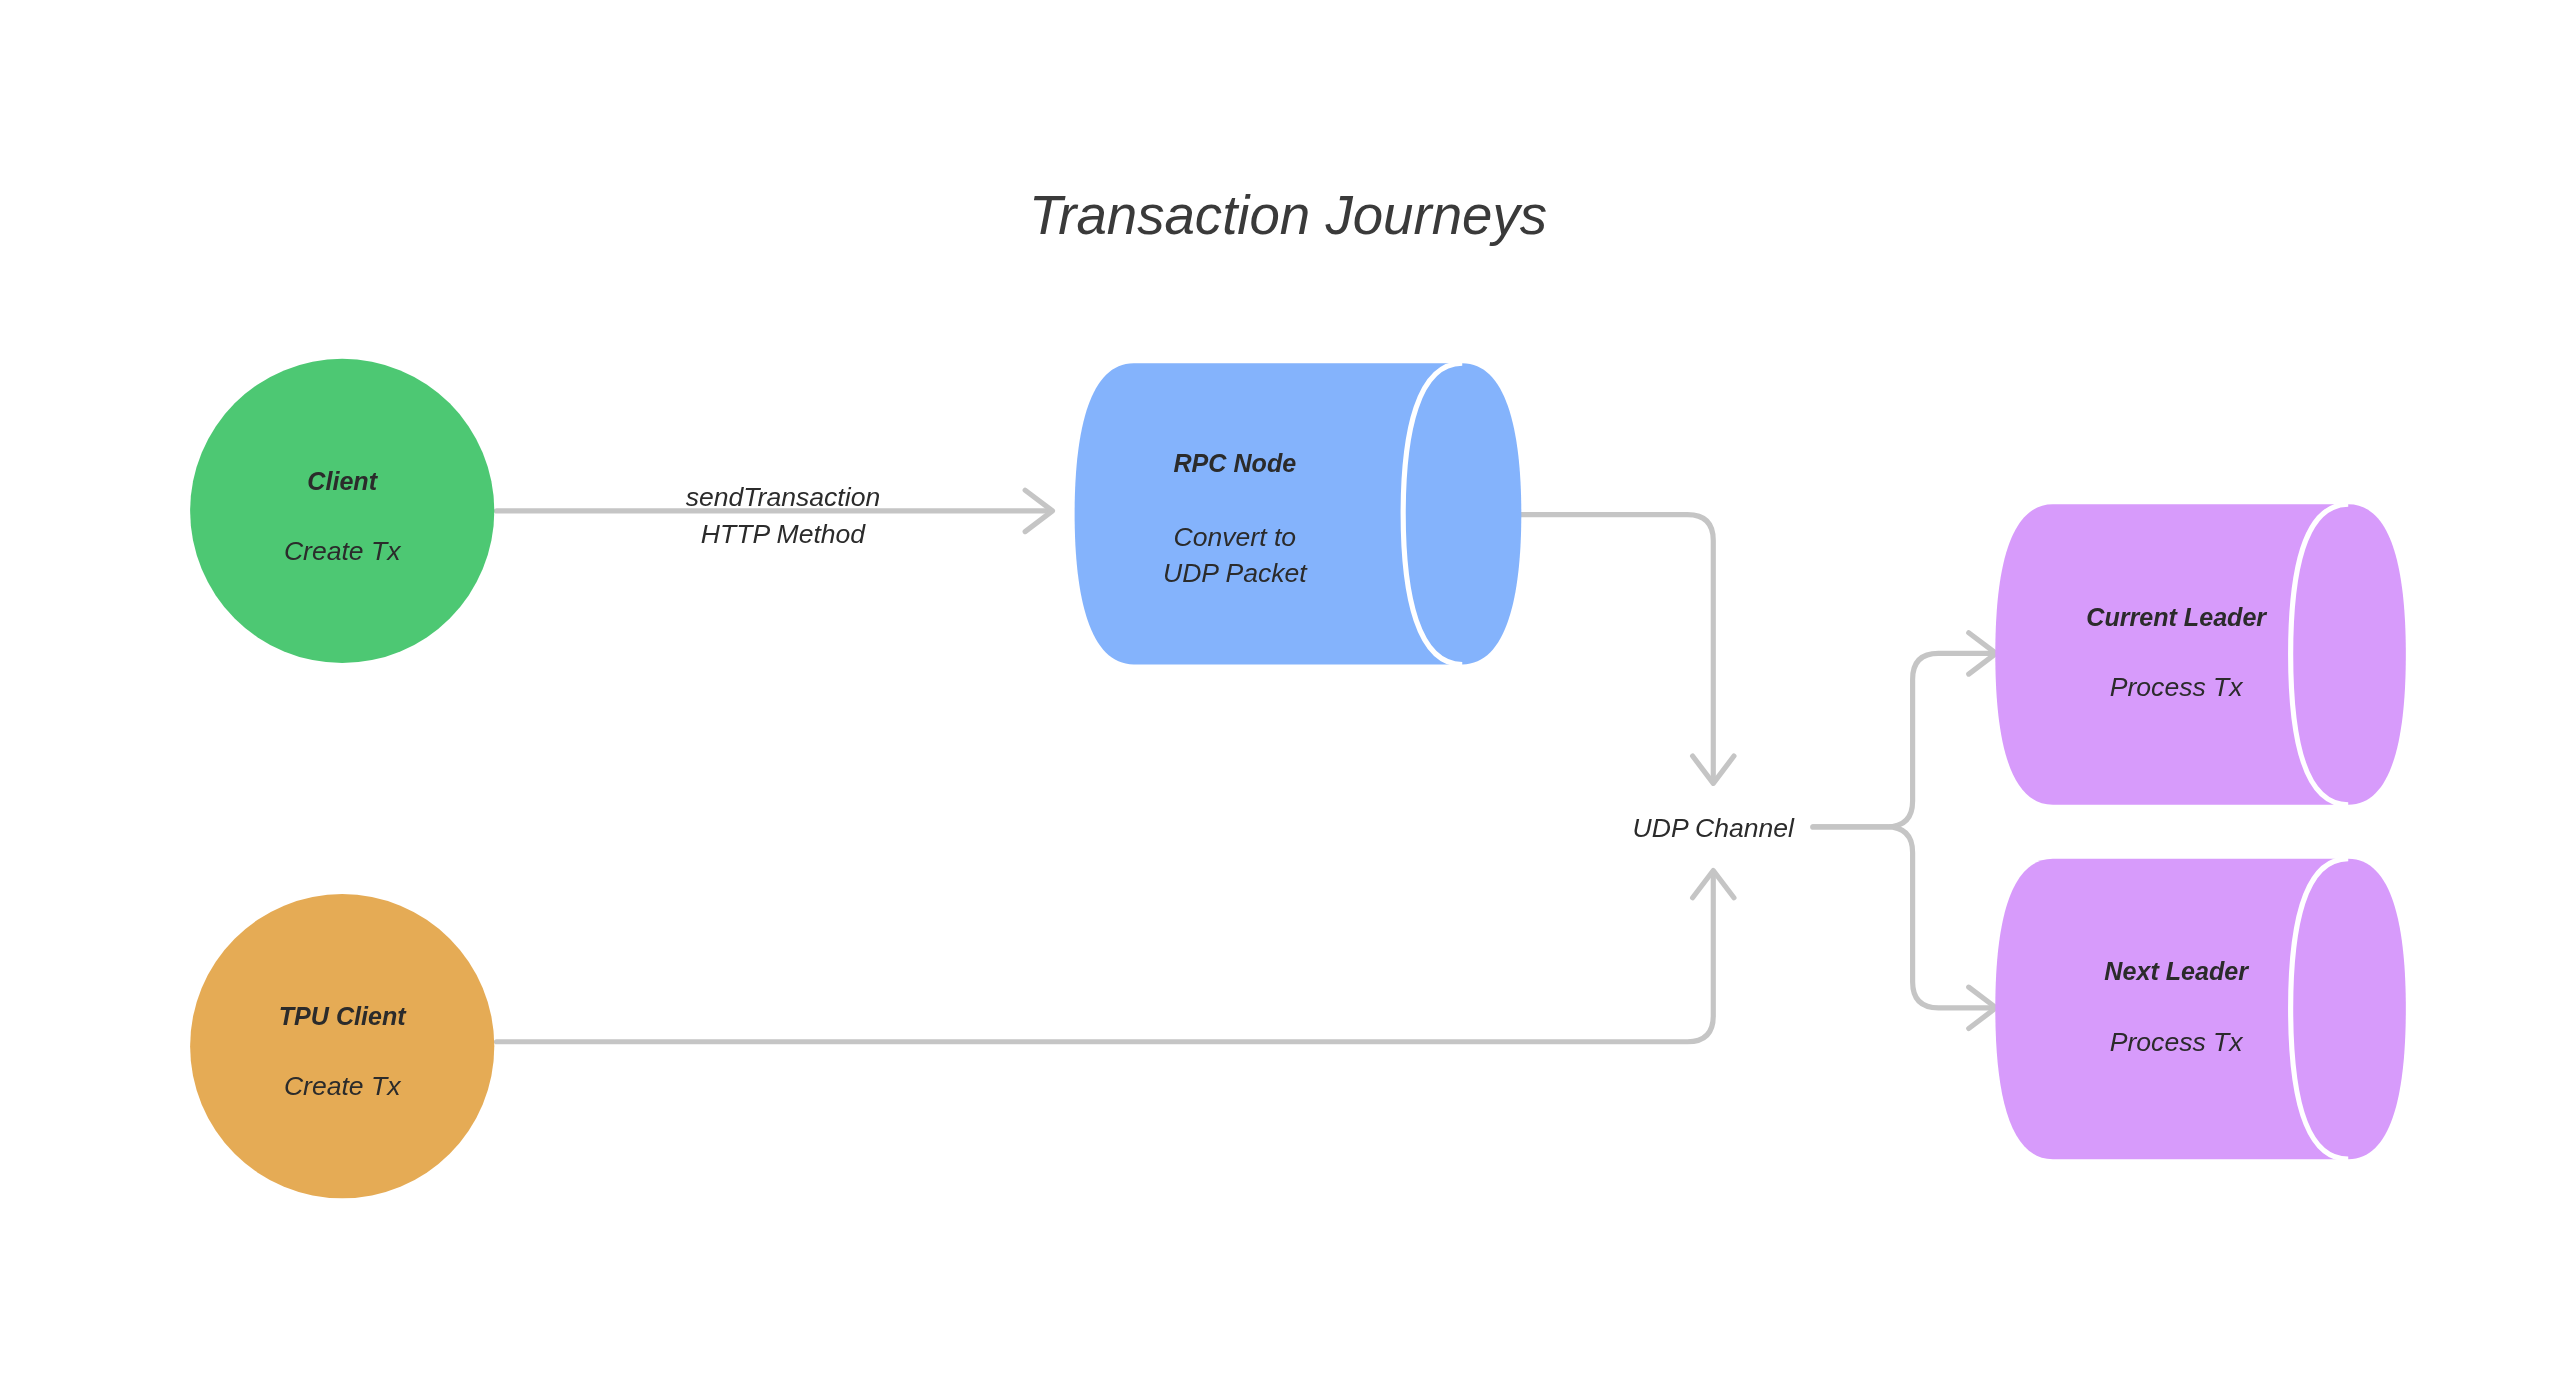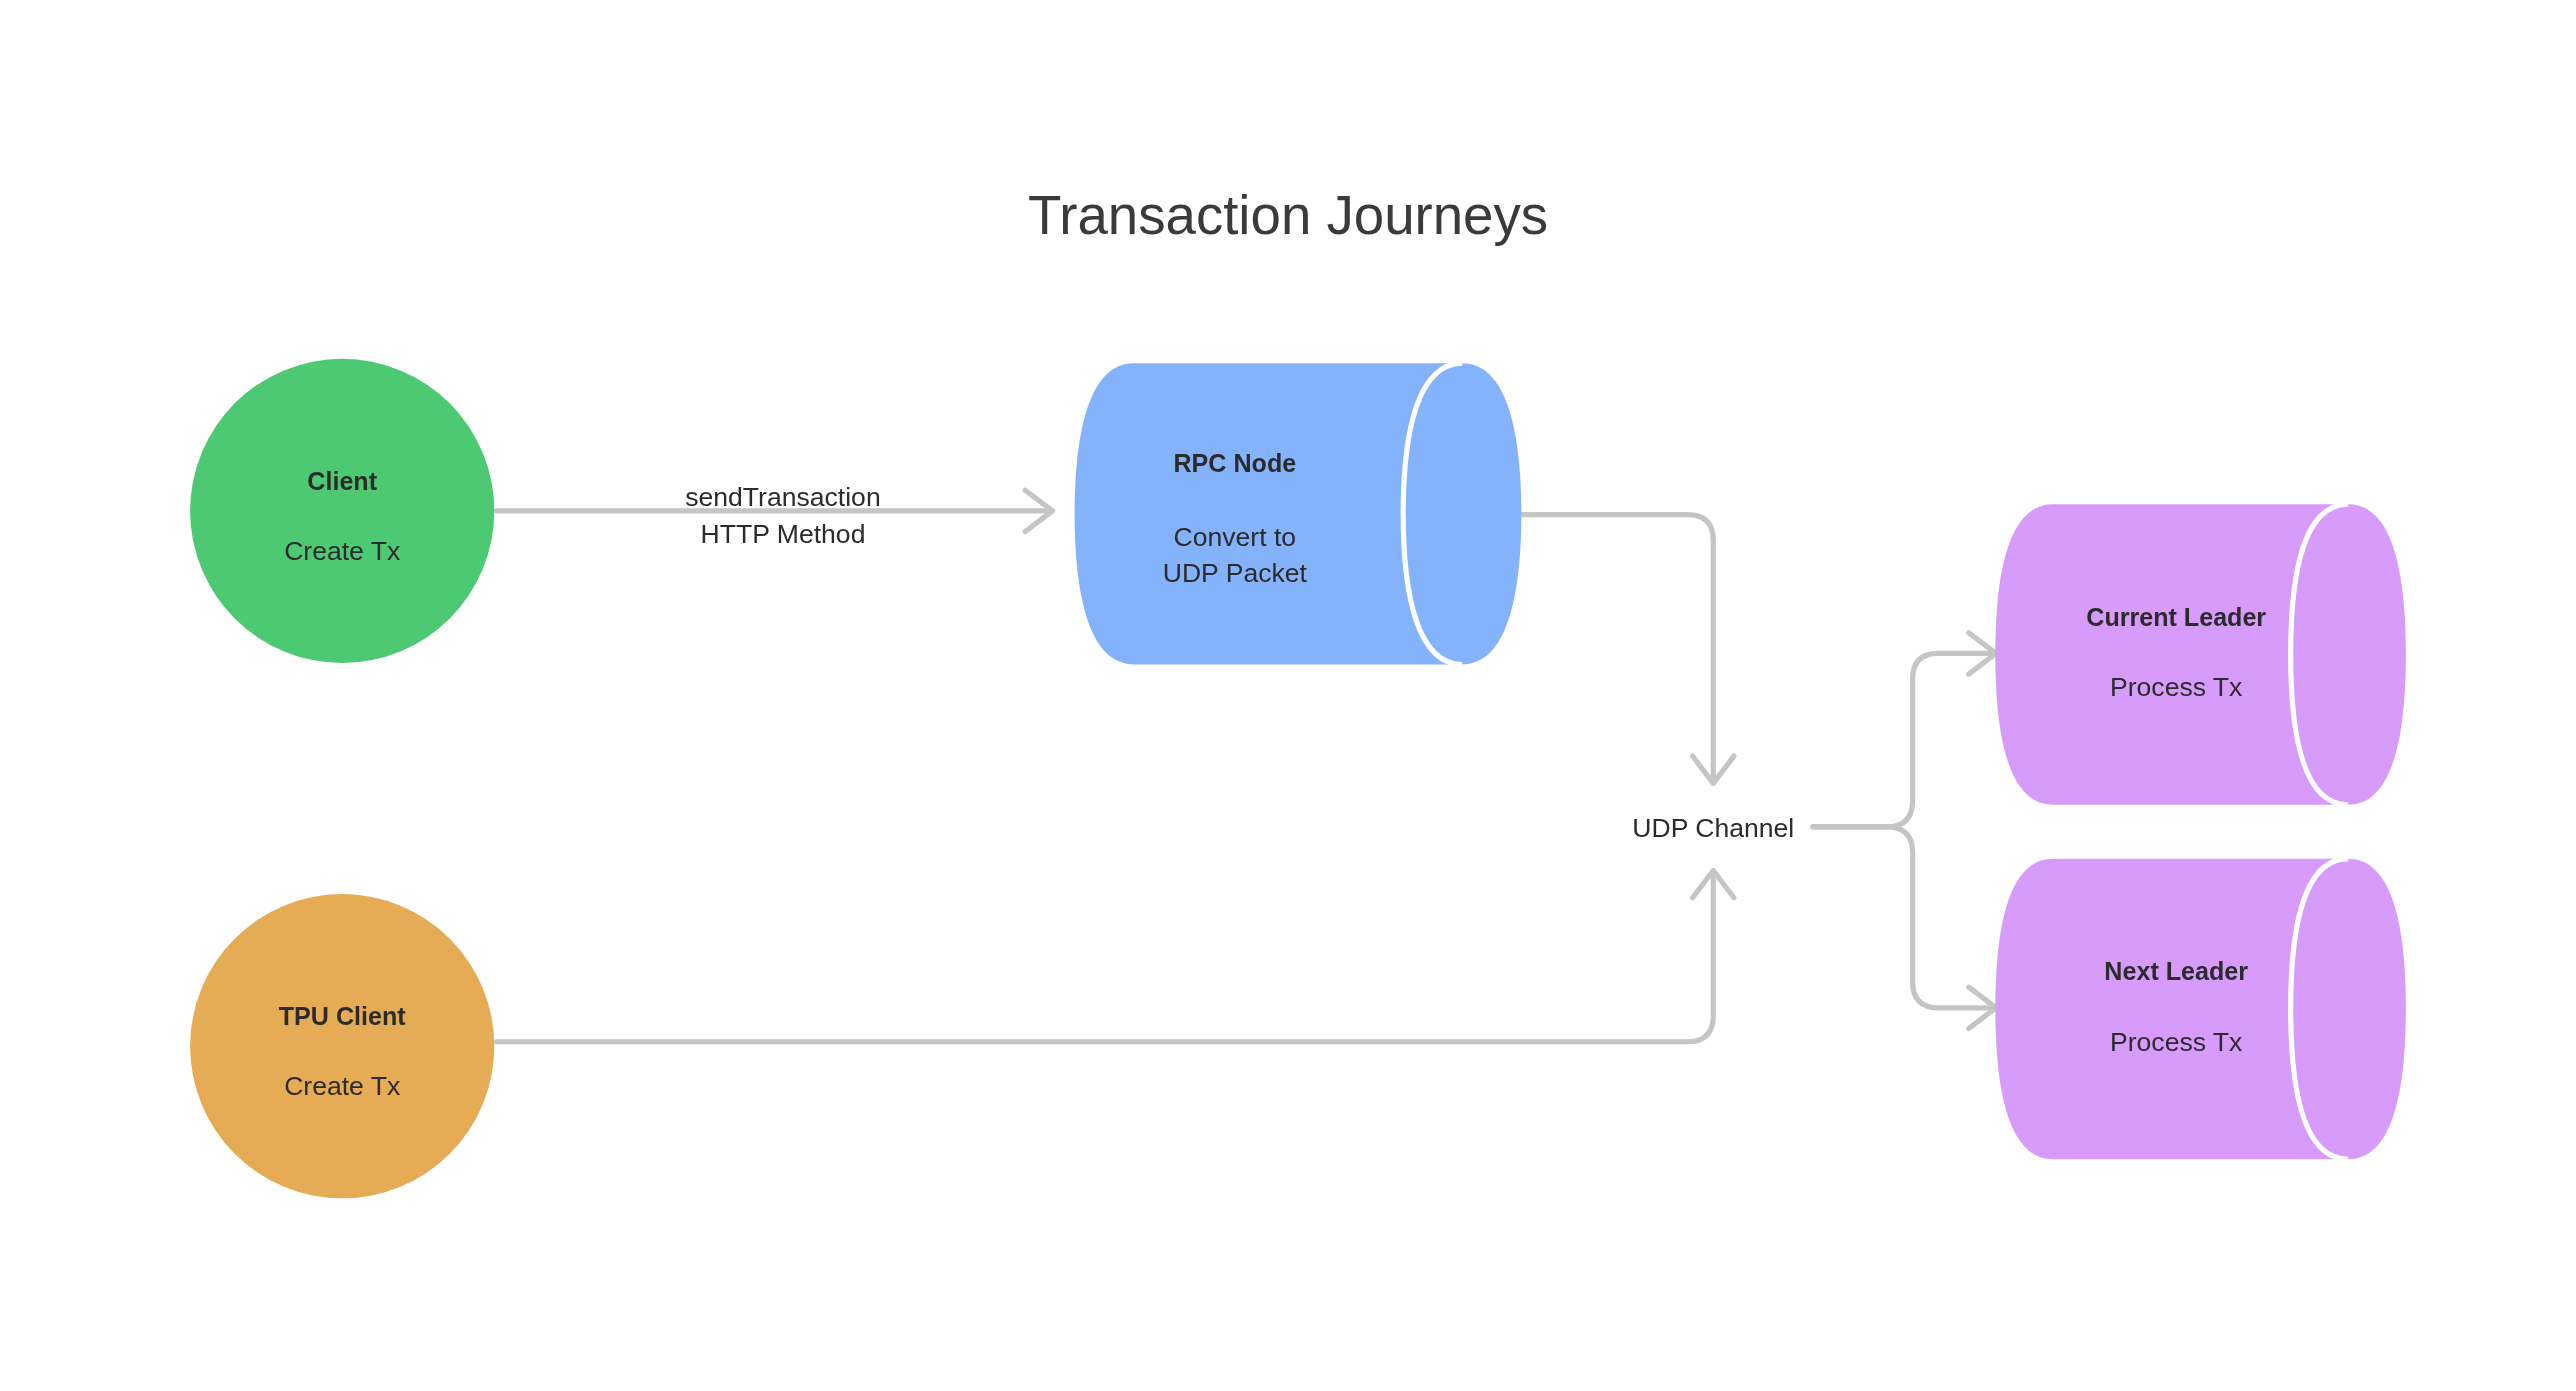--- a/index.html
+++ b/index.html
@@ -11,20 +11,21 @@
     width: 2576px;
     height: 1391px;
     overflow: hidden;
     font-family: "Liberation Sans", sans-serif;
   }
   #diagram-root {
     position: relative;
     width: 2576px;
     height: 1391px;
     background: #ffffff;
+    font-style: italic;
   }
   svg.canvas {
     display: block;
     width: 2576px;
     height: 1391px;
   }
   .node-title {
     font-family: "Liberation Sans", sans-serif;
     font-size: 34px;
     font-weight: bold;

